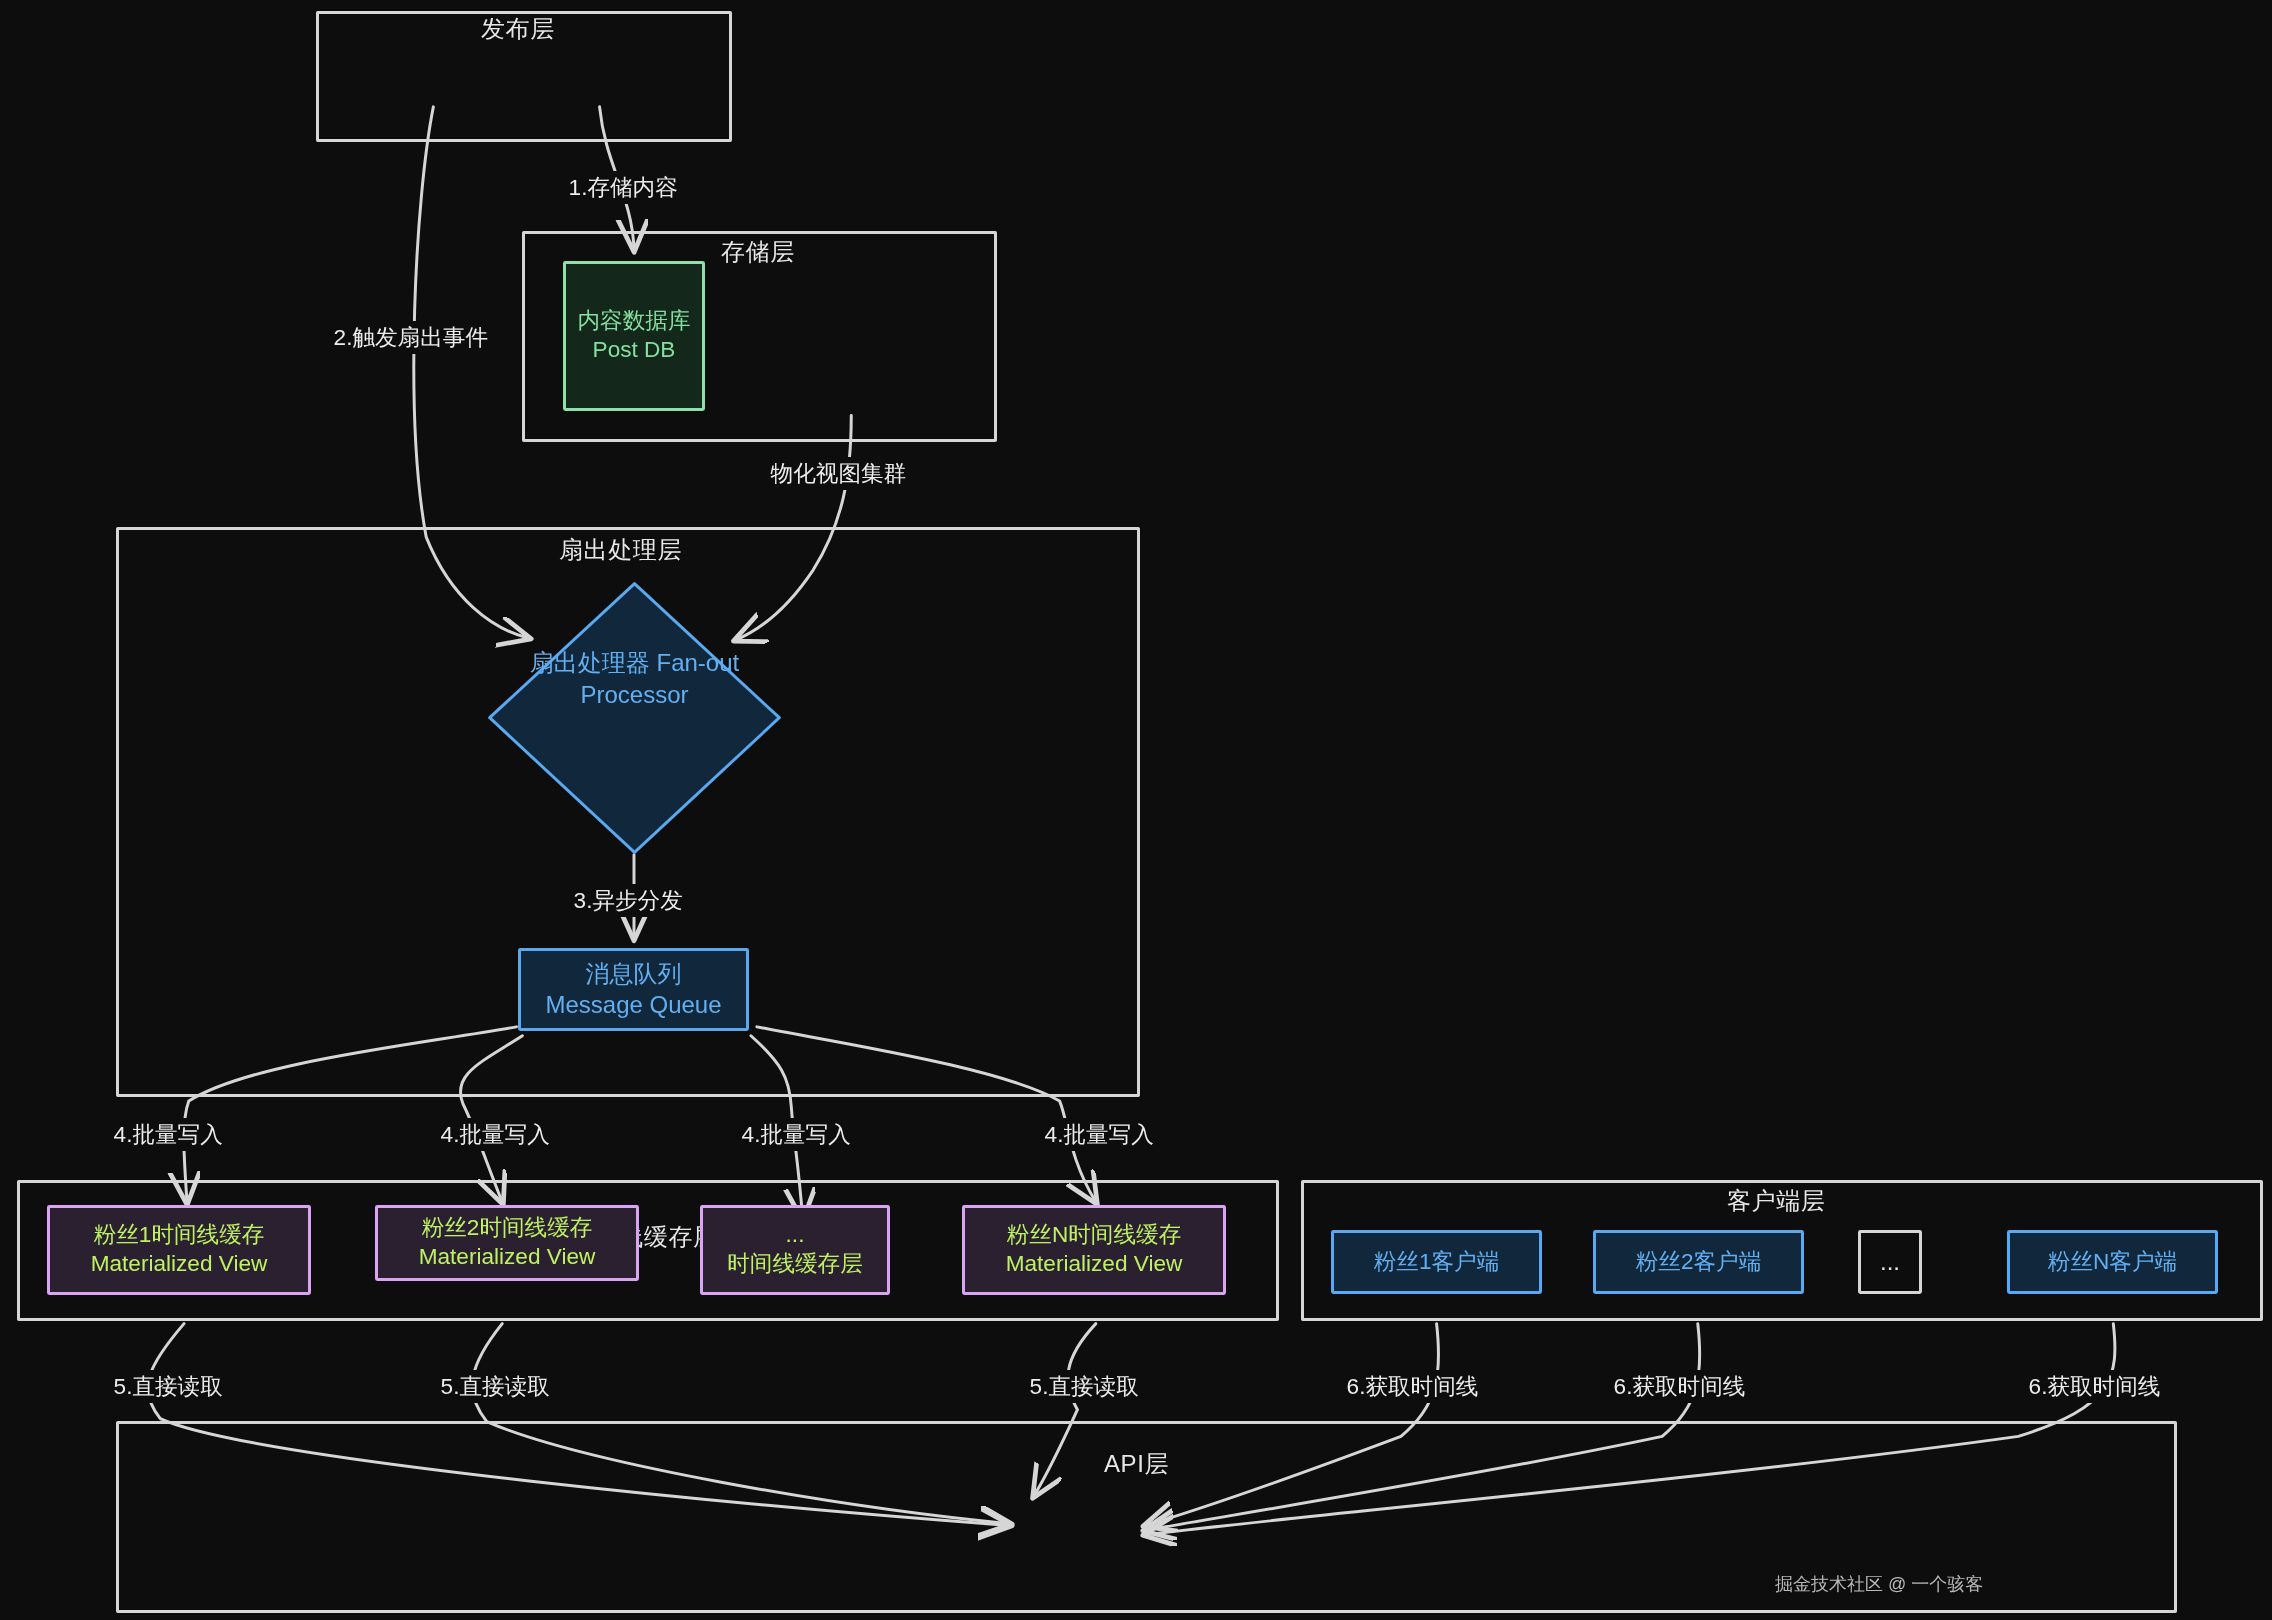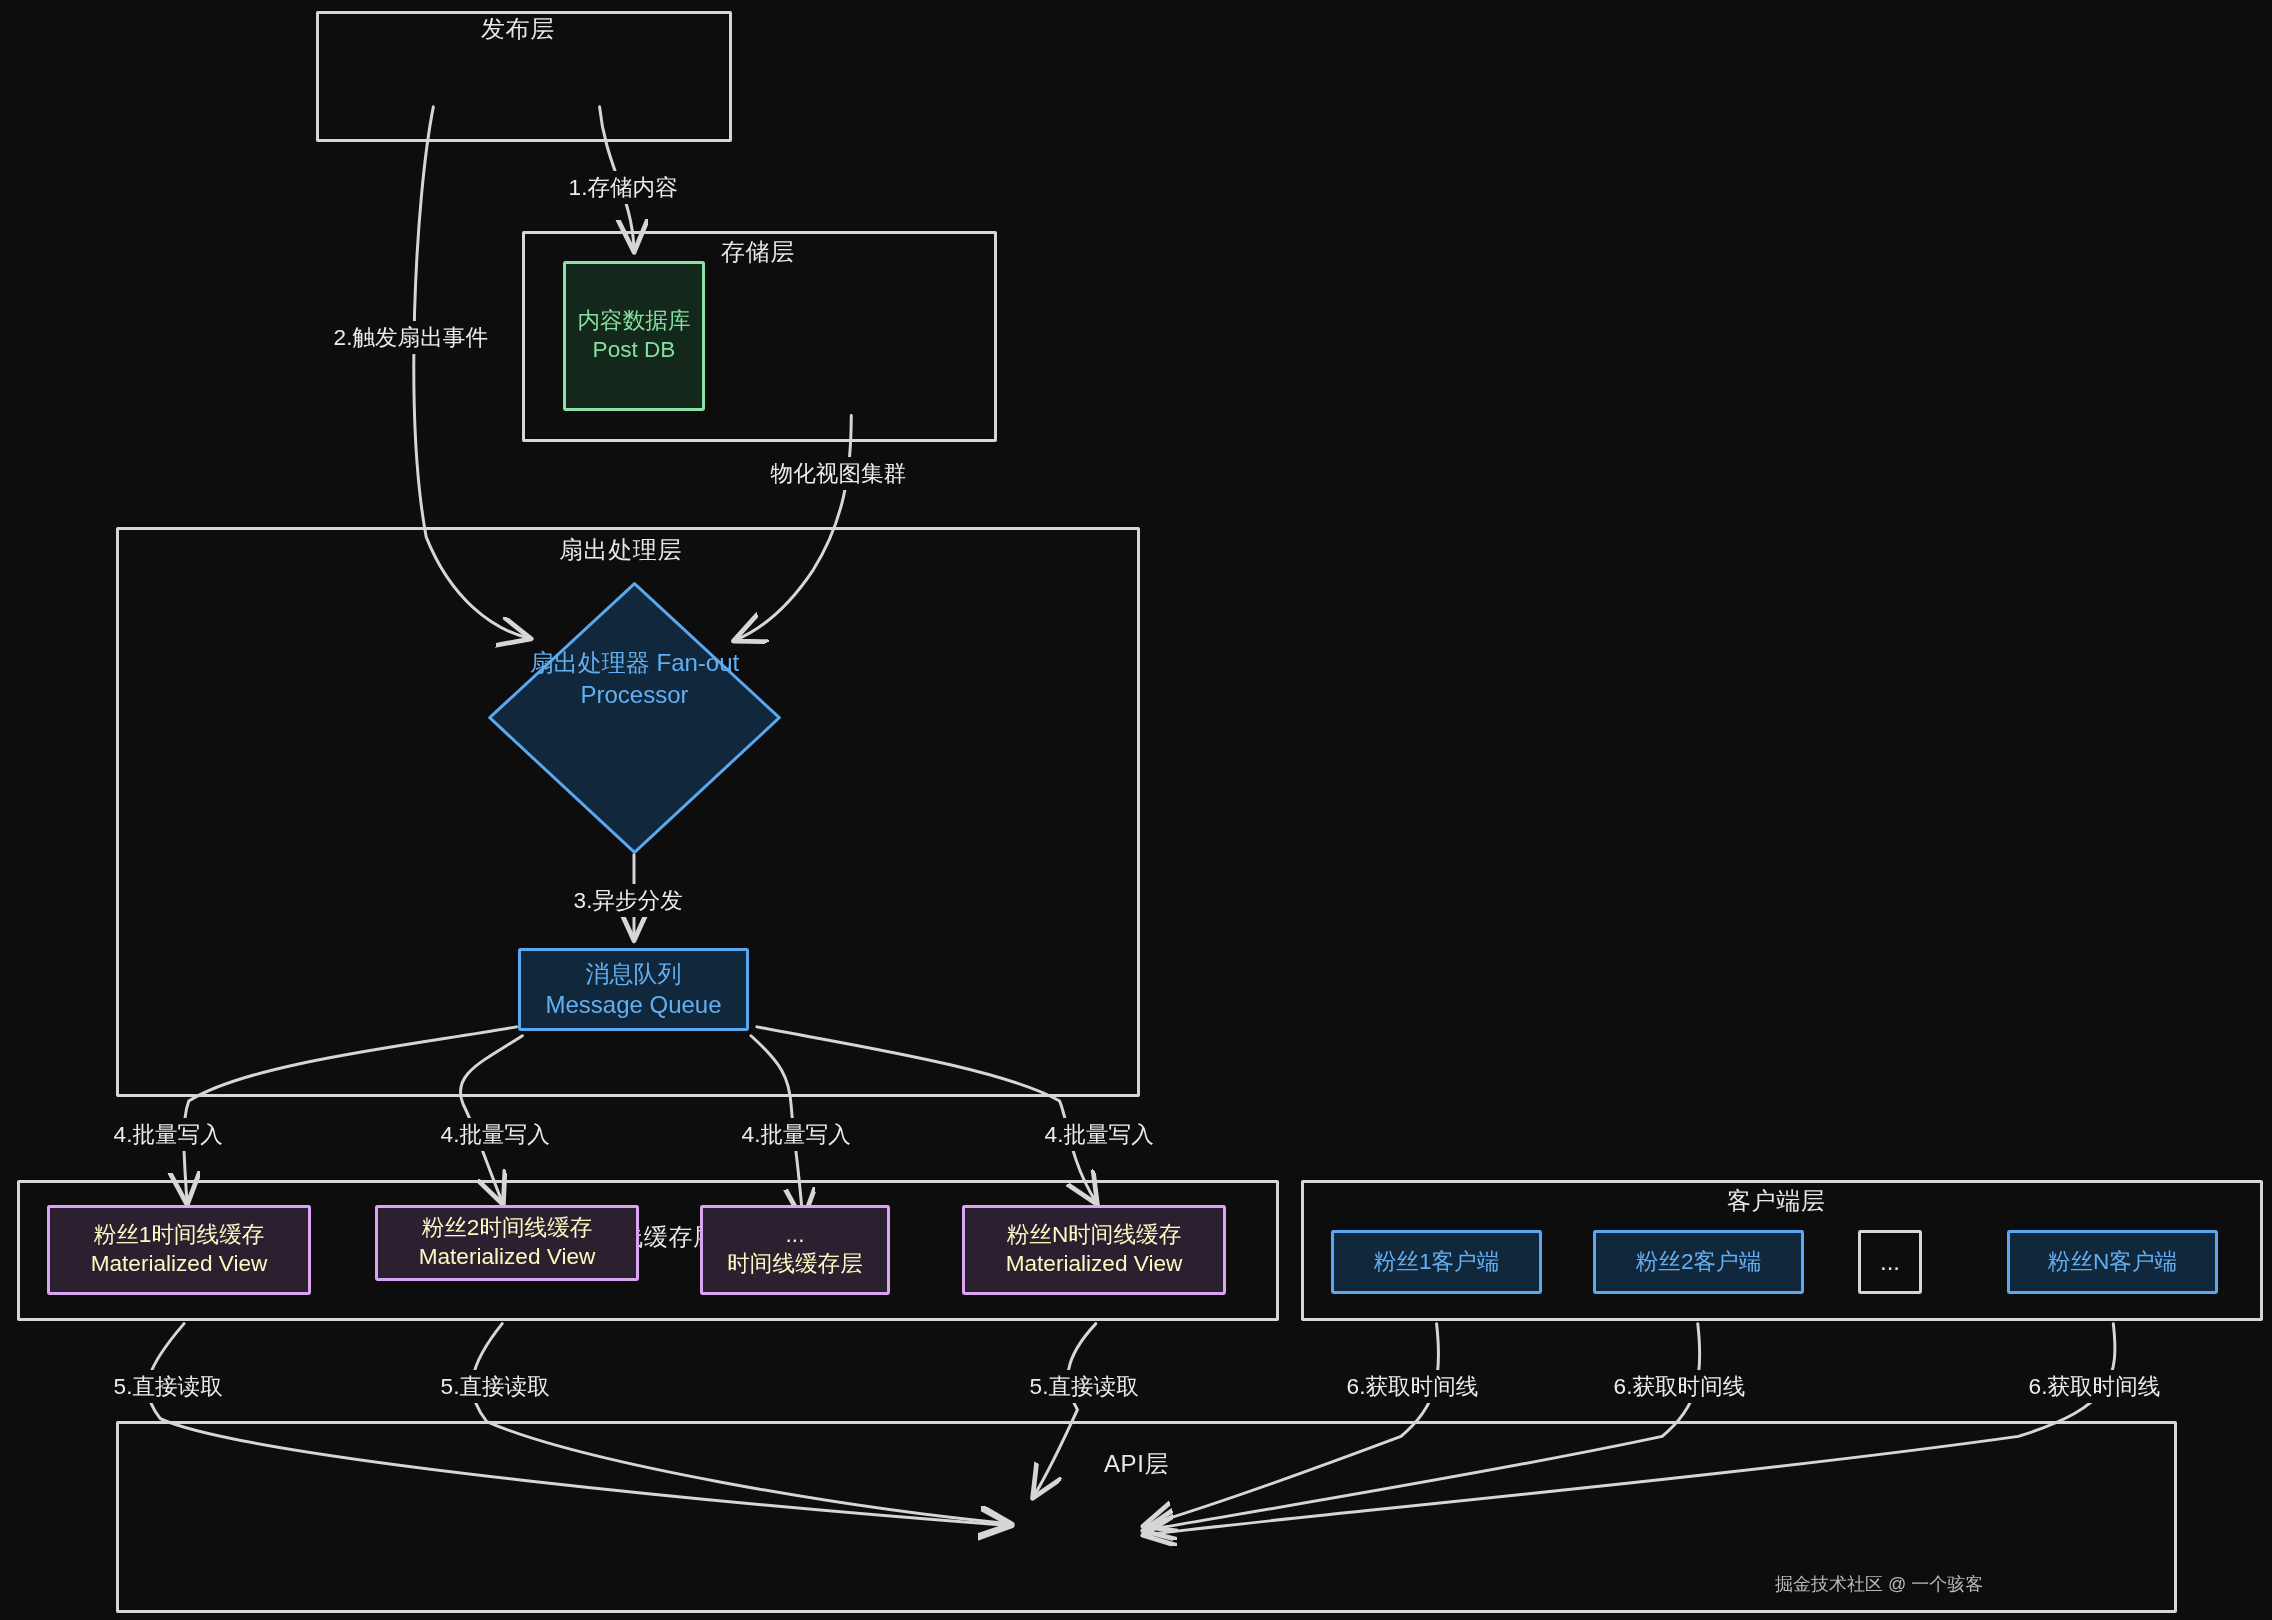--- a/index.html
+++ b/index.html
@@ -11,21 +11,21 @@
   .layer-title{position:absolute;color:#e8e8e8;font-size:24px;white-space:nowrap;letter-spacing:0.6px;}
 
   .node{position:absolute;box-sizing:border-box;display:flex;flex-direction:column;
         align-items:center;justify-content:center;border-radius:2.4px;text-align:center;
         line-height:1.28;}
   .node .l1{display:block;}
   .node .l2{display:block;}
 
   .n-blue{border:3px solid #5aa8ef;background:#11283c;color:#63aff2;font-size:24px;}
   .n-green{border:3px solid #8fe0a8;background:#13281a;color:#86dfa0;font-size:22.6px;}
-  .n-purple{border:3px solid #dba4f3;background:#2a2030;color:#fef9c3;font-size:22.6px;}
+  .n-purple{border:3px solid #dba4f3;background:#2a2030;color:#bef264;font-size:22.6px;}
   .n-blank{border:3px solid #d6d6d6;background:transparent;color:#e8e8e8;font-size:24px;}
 
   .edge-label{position:absolute;color:#ececec;font-size:22.6px;white-space:nowrap;
               background:#0d0d0d;padding:1.2px 3.6px;}
   .watermark{position:absolute;color:#b9b9b9;font-size:18px;white-space:nowrap;}
 </style>
 </head>
 <body>
 
 <div id="stage">

